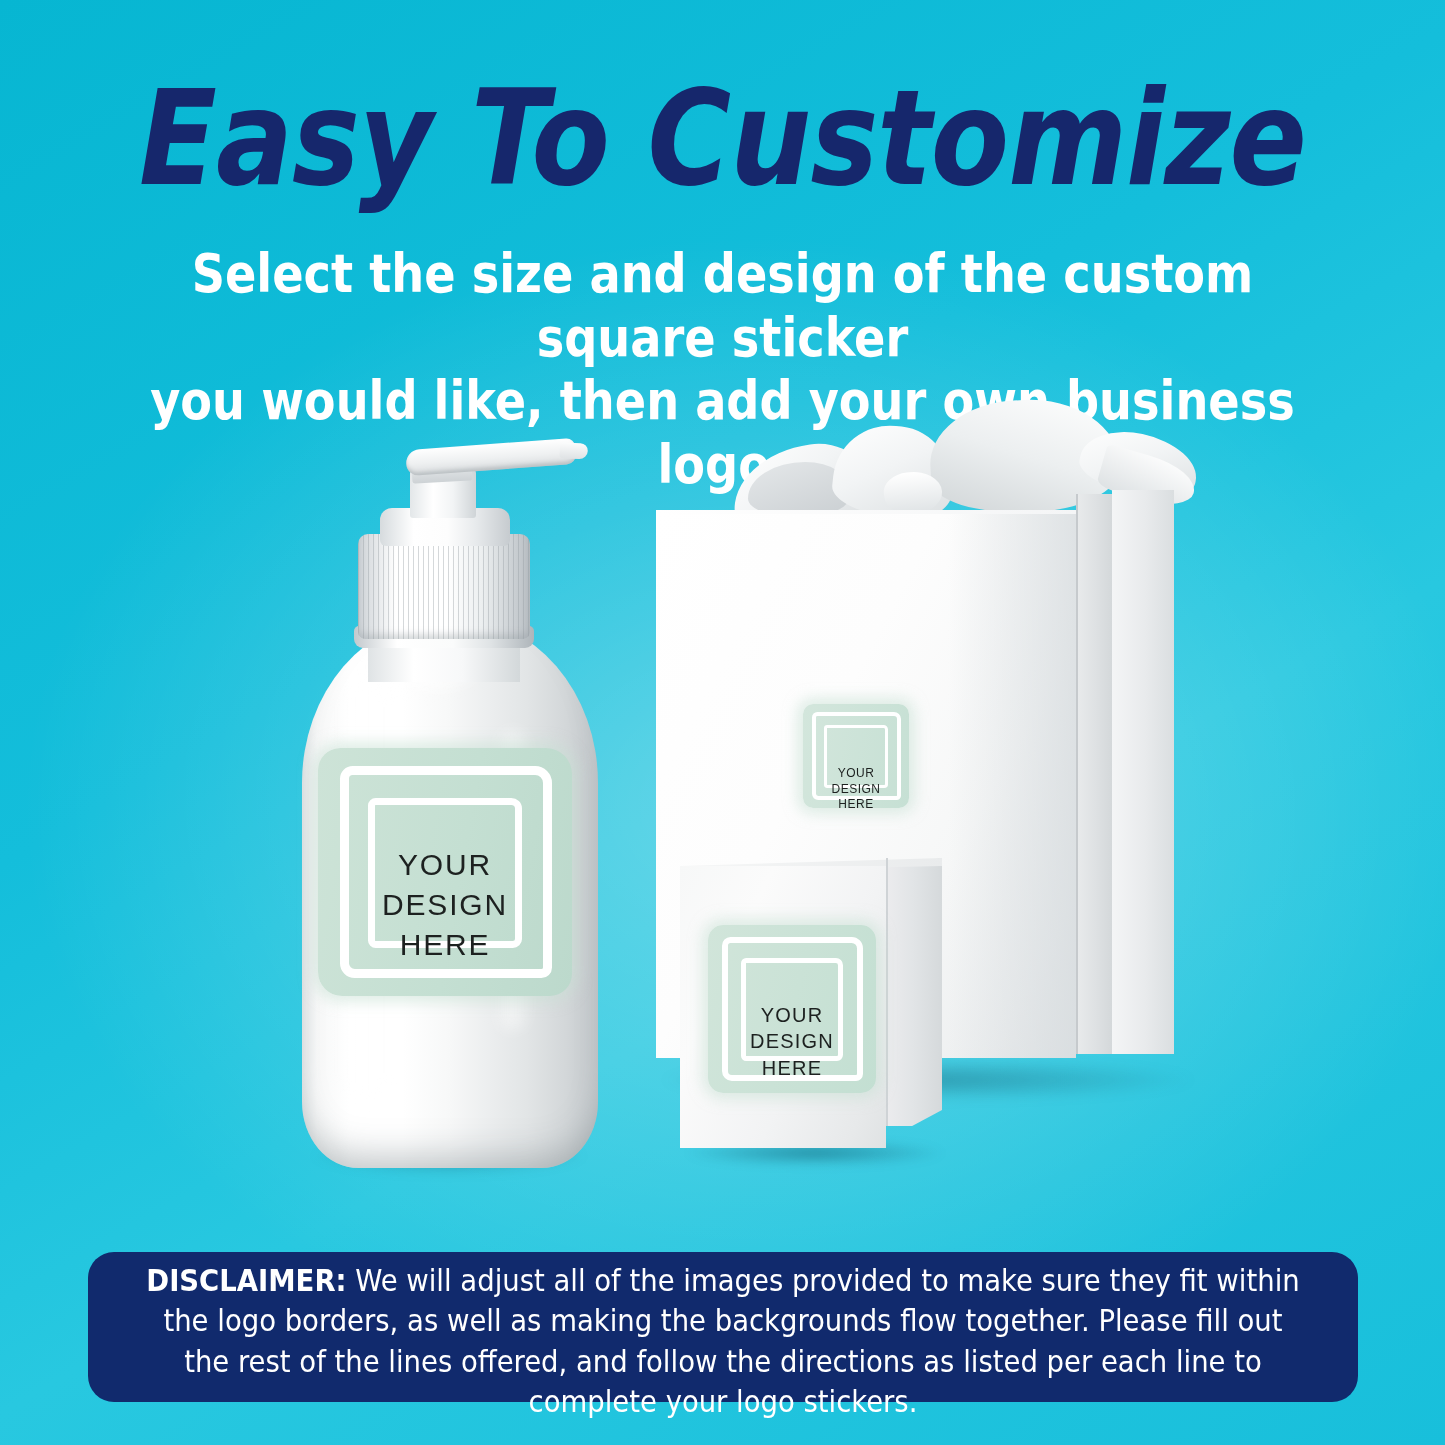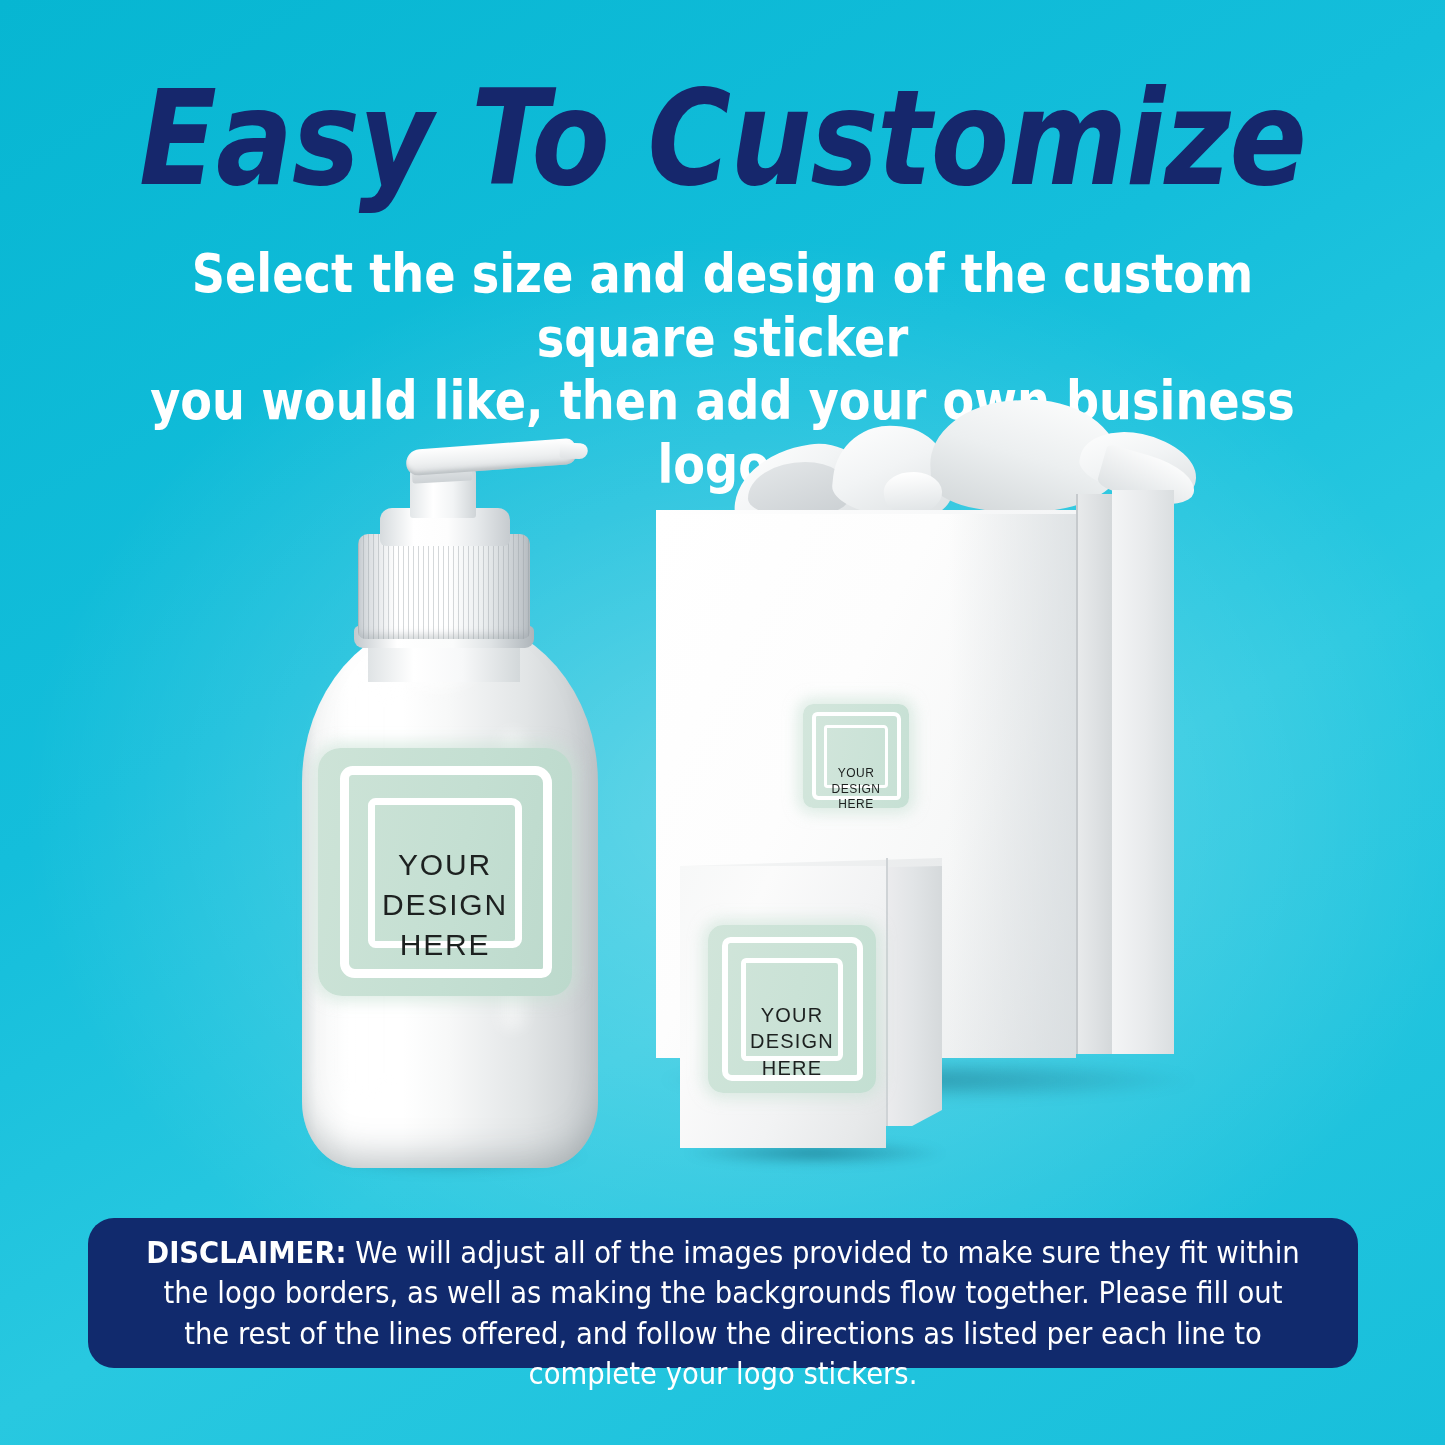--- a/index.html
+++ b/index.html
@@ -272,24 +272,24 @@
 
   
   #sticker-sbox{ left:708px; top:925px; width:168px; height:168px; }
   #sticker-sbox .sticker-bg{ border-radius:15px; background:linear-gradient(105deg,#d1e5da,#c3dfd2); }
   #sticker-sbox .brush-outer{ left:14px; top:12px; right:13px; bottom:12px; border-width:6px; }
   #sticker-sbox .brush-inner{ left:33px; top:33px; right:33px; bottom:32px; border-width:5px; }
   #sticker-sbox .sticker-text{ font-size:20px; line-height:1.32; }
 
   
   .disclaimer{
-    position:absolute; left:88px; top:1218px; width:1270px; height:150px;
+    position:absolute; left:88px; top:1252px; width:1270px; height:150px;
     background:#112a6d;
     border-radius:26px;
-    padding:14px 44px 0 44px;
+    padding:8px 44px 0 44px;
   }
   .disclaimer-text{
     font-family:"DejaVu Sans Condensed","Liberation Sans Narrow","Liberation Sans", sans-serif;
     color:#ffffff;
     font-size:31px;
     line-height:1.30;
     text-align:center;
     transform:scaleX(.985);
   }
   .disclaimer-text b{ font-weight:bold; }

